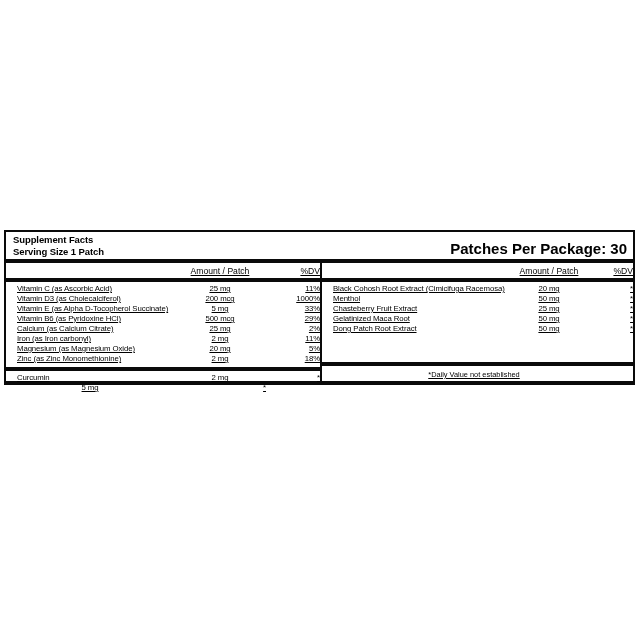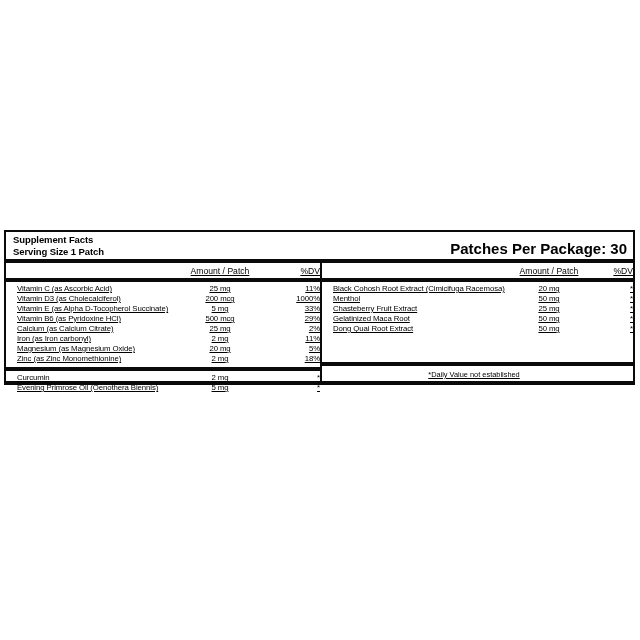--- a/index.html
+++ b/index.html
@@ -196,21 +196,20 @@
 
         <div class="rows">
 
             <div class="row">
               <div class="cell-name">Curcumin</div>
               <div class="cell-amt">2 mg</div>
               <div class="cell-dv">*</div>
             </div>
 
             <div class="row">
-              <div class="cell-name">Evening Primrose Oil (Oenothera Biennis)</div>
               <div class="cell-amt">5 mg</div>
               <div class="cell-dv">*</div>
             </div>
           </div>
 
         <div class="filler"></div>
       </div>
 
       <div class="vdiv"></div>
 
@@ -242,21 +241,21 @@
               <div class="cell-dv">*</div>
             </div>
 
             <div class="row">
               <div class="cell-name">Gelatinized Maca Root</div>
               <div class="cell-amt">50 mg</div>
               <div class="cell-dv">*</div>
             </div>
 
             <div class="row">
-              <div class="cell-name">Dong Quai Root Extract</div>
+              <div class="cell-name">Dong Patch Root Extract</div>
               <div class="cell-amt">50 mg</div>
               <div class="cell-dv">*</div>
             </div>
           </div>
 
         <div class="filler"></div>
 
         <div class="bar-col"></div>
         <div class="footnote">*Daily Value not established</div>
       </div>

